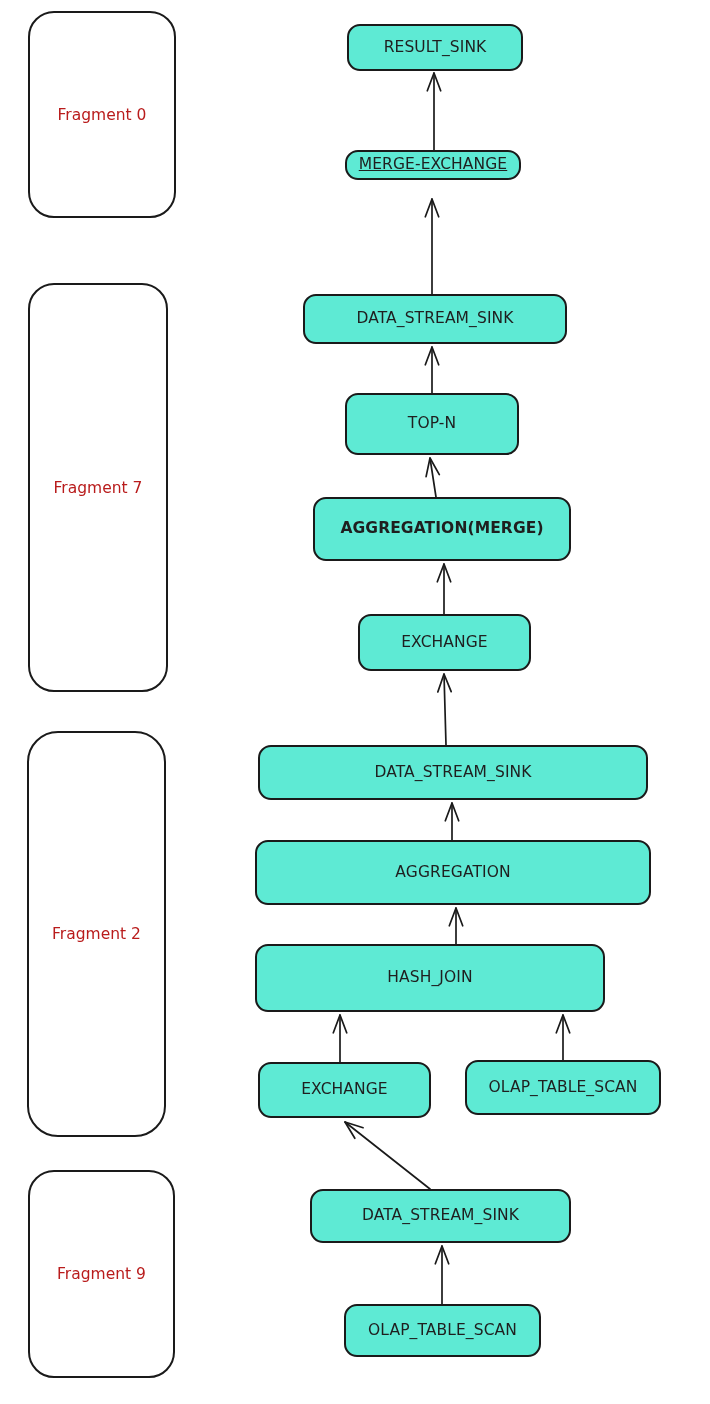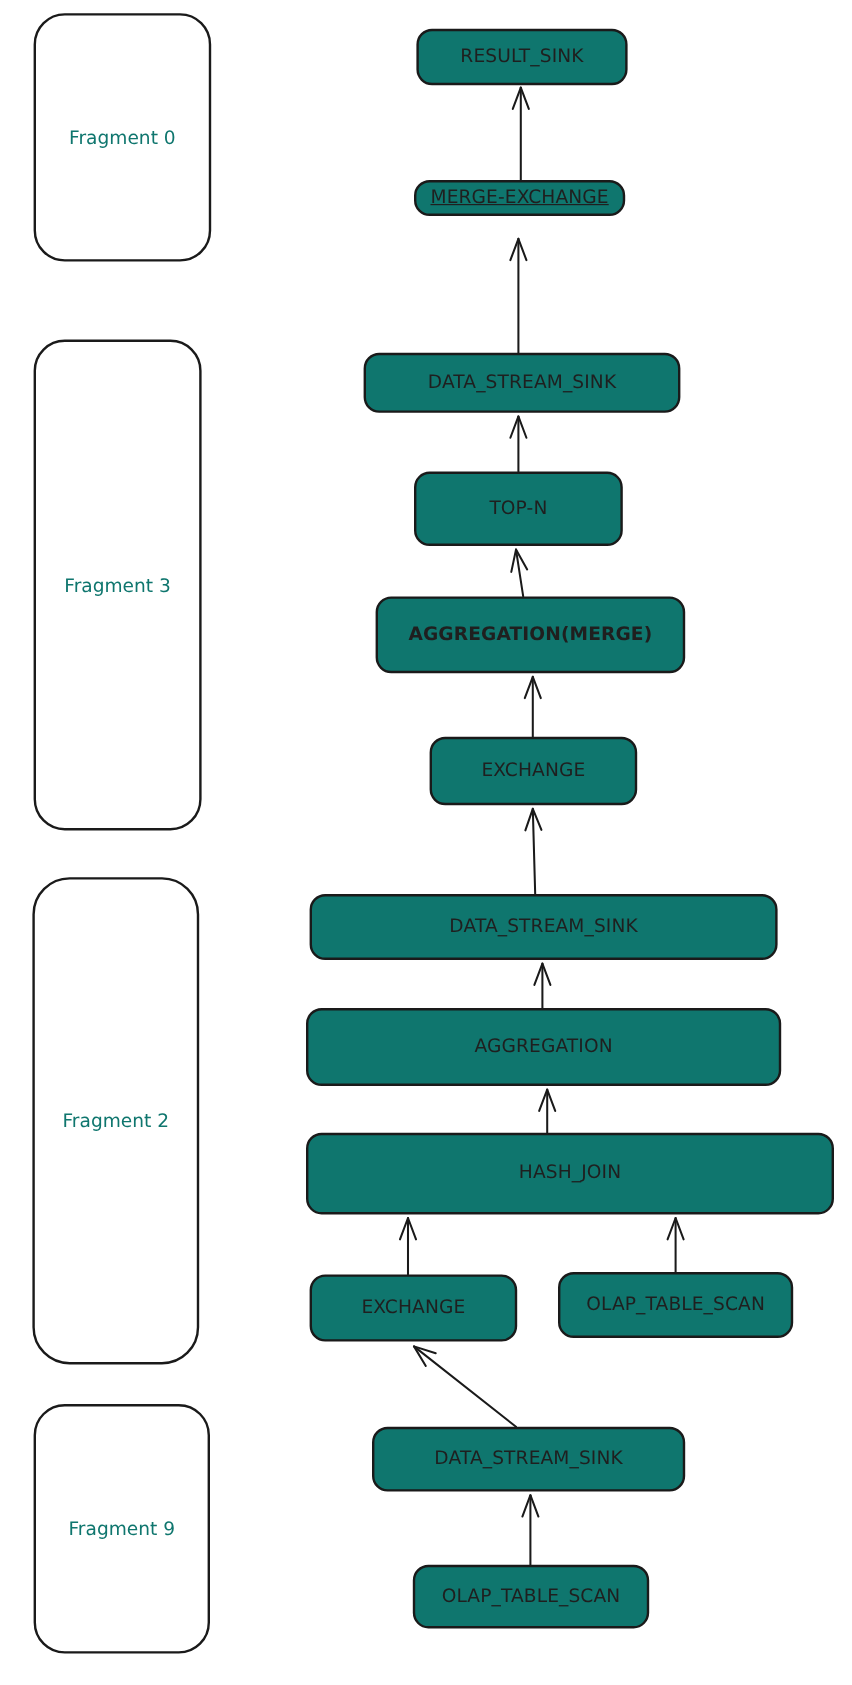--- a/index.html
+++ b/index.html
@@ -21,21 +21,21 @@
     position: absolute;
     left: 0;
     top: 0;
     width: 710px;
     height: 1404px;
     pointer-events: none;
   }
   .node {
     position: absolute;
     box-sizing: border-box;
-    background: #0f766e;
+    background: #5eead4;
     border: 2.1px solid #1a1a1a;
     border-radius: 13px;
     display: flex;
     align-items: center;
     justify-content: center;
     text-align: center;
     color: #1f1f1f;
     font-size: 15.5px;
     letter-spacing: 0.1px;
     line-height: 1.1;
@@ -44,21 +44,21 @@
   .fragment {
     position: absolute;
     box-sizing: border-box;
     background: #ffffff;
     border: 2.1px solid #1a1a1a;
     border-radius: 26px;
     display: flex;
     align-items: center;
     justify-content: center;
     text-align: center;
-    color: #0f766e;
+    color: #b91c1c;
     font-size: 15.5px;
     z-index: 1;
   }
 </style>
 </head>
 <body>
 
 <div id="canvas">
 
   <svg id="edges" viewBox="0 0 710 1404" xmlns="http://www.w3.org/2000/svg">
@@ -110,21 +110,21 @@
         <line x1="442" y1="1304" x2="442" y2="1246" stroke="#1a1a1a" stroke-width="1.7" stroke-linecap="round"></line>
         <path d="M 435.31 1263.78 L 442 1246 L 448.69 1263.78" fill="none" stroke="#1a1a1a" stroke-width="1.7" stroke-linecap="round" stroke-linejoin="round"></path>
       </g>
     </svg>
 
   <div id="fragment-layer">
       <div class="fragment" style="left: 28px; top: 11px; width: 148px; height: 207px;">
         <span>Fragment 0</span>
       </div>
       <div class="fragment" style="left: 28px; top: 283px; width: 140px; height: 409px;">
-        <span>Fragment 3</span>
+        <span>Fragment 7</span>
       </div>
       <div class="fragment" style="left: 27px; top: 731px; width: 139px; height: 406px; border-radius: 31px;">
         <span>Fragment 2</span>
       </div>
       <div class="fragment" style="left: 28px; top: 1170px; width: 147px; height: 208px;">
         <span>Fragment 9</span>
       </div>
     </div>
   <div id="node-layer">
       <div class="node" style="left: 347px; top: 24px; width: 176px; height: 47px;">
@@ -144,21 +144,21 @@
       </div>
       <div class="node" style="left: 358px; top: 614px; width: 173px; height: 57px;">
         <span>EXCHANGE</span>
       </div>
       <div class="node" style="left: 258px; top: 745px; width: 390px; height: 55px;">
         <span>DATA_STREAM_SINK</span>
       </div>
       <div class="node" style="left: 255px; top: 840px; width: 396px; height: 65px; justify-content: center;">
         <span>AGGREGATION</span>
       </div>
-      <div class="node" style="left: 255px; top: 944px; width: 440px; height: 68px;">
+      <div class="node" style="left: 255px; top: 944px; width: 350px; height: 68px;">
         <span>HASH_JOIN</span>
       </div>
       <div class="node" style="left: 258px; top: 1062px; width: 173px; height: 56px;">
         <span>EXCHANGE</span>
       </div>
       <div class="node" style="left: 465px; top: 1060px; width: 196px; height: 55px;">
         <span>OLAP_TABLE_SCAN</span>
       </div>
       <div class="node" style="left: 310px; top: 1189px; width: 261px; height: 54px;">
         <span>DATA_STREAM_SINK</span>

